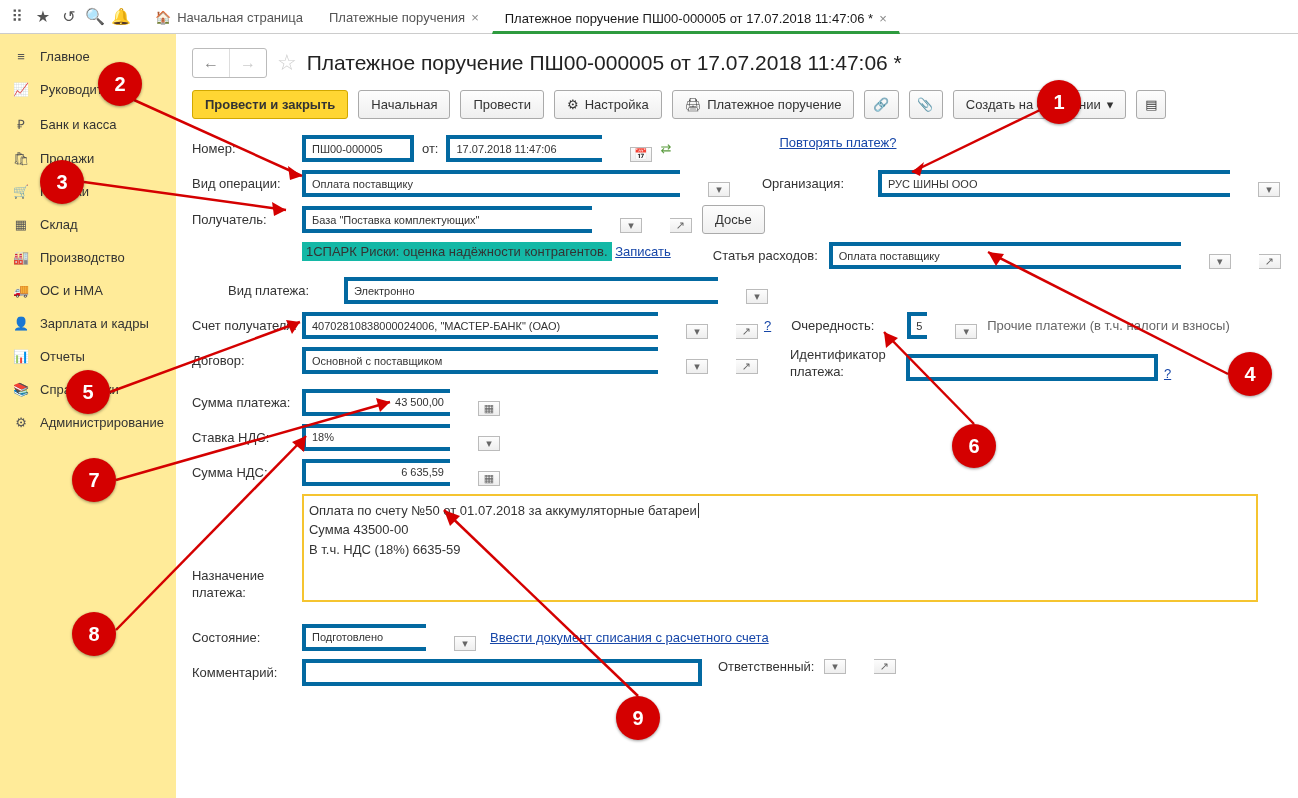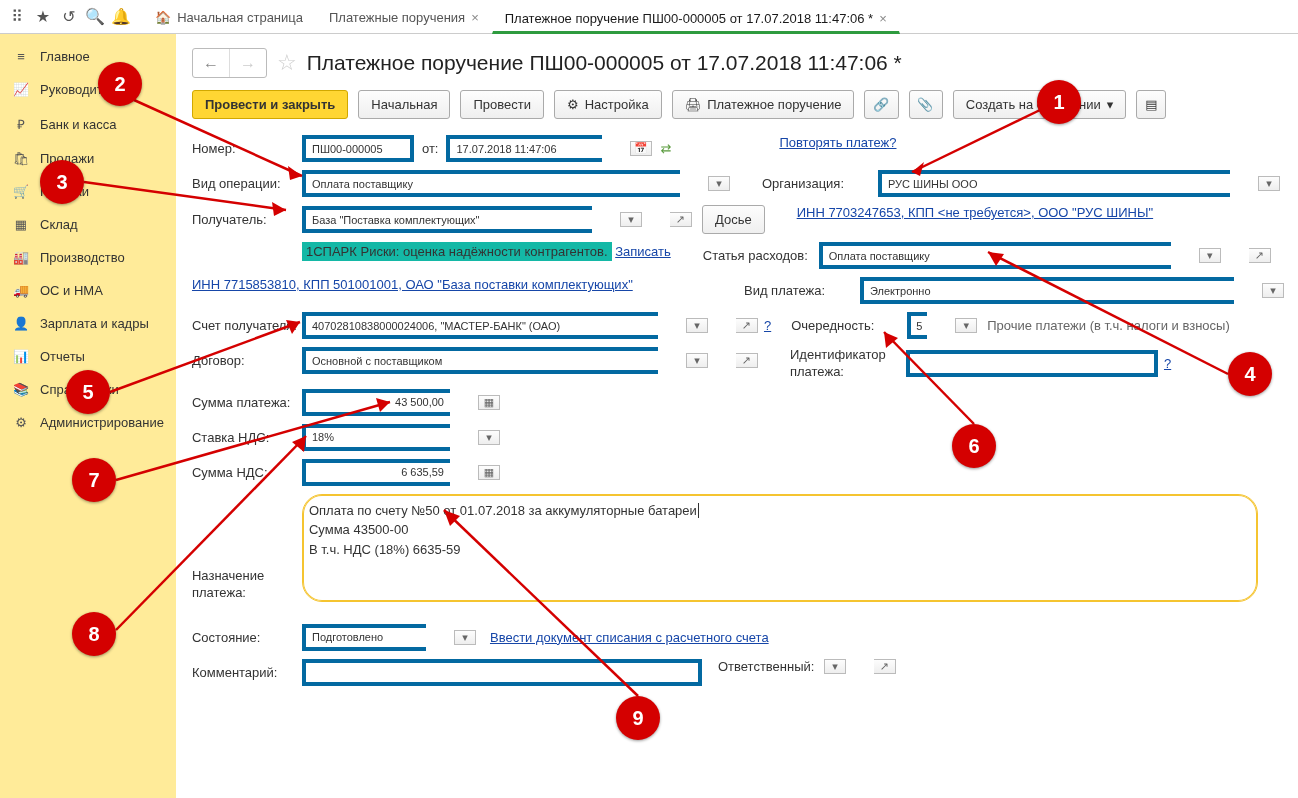--- a/index.html
+++ b/index.html
@@ -35,30 +35,30 @@
   .btn { border: 1px solid #aaa; border-radius: 3px; padding: 6px 12px; background: linear-gradient(#fdfdfd,#efefef); font-size: 13px; color: #333; display: inline-flex; align-items: center; gap: 6px; }
   .btn-yellow { background: #ffd633; border-color: #d1a800; font-weight: bold; }
   .btn-icon { padding: 6px 8px; }
 
   .form { display: flex; flex-direction: column; gap: 8px; }
   .row { display: flex; align-items: flex-start; }
   .pair { display: flex; align-items: center; }
   .lbl { width: 110px; font-size: 13px; color: #333; }
   .input { border: 4px solid #0369a1; background: #fff; height: 27px; padding: 0 6px; font-size: 11px; display: flex; align-items: center; }
   .input.right { justify-content: flex-end; }
-  .combo { display: inline-flex; align-items: center; gap: 28px; }
+  .combo { display: inline-flex; align-items: flex-end; gap: 28px; }
   .combo .input { border-right: none; border-top-right-radius: 0; border-bottom-right-radius: 0; }
   .cbtn { border: 1px solid #bbb; width: 22px; display: flex; align-items: center; justify-content: center; background: linear-gradient(#fdfdfd,#eee); color: #666; font-size: 11px; }
   .cbtn + .cbtn { border-left: none; }
 
   .link { color: #1646a8; text-decoration: underline; }
   .spark { background: #14b8a6; padding: 2px 4px; }
 
   .textarea { border: 1px solid #bbb; background: #fff; padding: 6px; font-size: 13px; min-height: 108px; width: 956px; line-height: 1.5; }
-  .ta-highlight { box-shadow: 0 0 0 1px #f5c430 inset; border-color: #f5c430; border-radius: 20px; }
+  .ta-highlight { box-shadow: 0 0 0 1px #f5c430 inset; border-color: #f5c430; }
 
   .circle { position: absolute; width: 44px; height: 44px; border-radius: 50%; background: #d40000; color: #fff; font-size: 20px; font-weight: bold; display: flex; align-items: center; justify-content: center; z-index: 50; box-shadow: 0 1px 3px rgba(0,0,0,0.4); }
   svg.arrows { position: absolute; top: 0; left: 0; pointer-events: none; z-index: 40; }
   svg.arrows line { stroke: #d40000; stroke-width: 2.5; }
   svg.arrows polygon { fill: #d40000; }
 
   .container { position: relative; width: 1298px; }
 </style>
 </head>
 <body>
@@ -209,45 +209,39 @@
         <div class="row">
           <div class="pair">
             <span class="lbl">Получатель:</span>
             <div class="combo">
               <div class="input" style="width:290px">База "Поставка комплектующих"</div>
               <div class="cbtn">▾</div>
               <div class="cbtn">↗</div>
             </div>
             <span class="btn" style="margin-left:10px">Досье</span>
           </div>
-          <div class="pair" style="margin-left:32px">
-            <a class="link" href="#">ИНН 7703247653, КПП &lt;не требуется&gt;, ООО "РУС ШИНЫ"</a>
-          </div>
         </div>
 
         <div class="row">
           <div class="pair">
             <span class="lbl"></span>
             <span class="spark">1СПАРК Риски: оценка надёжности контрагентов.</span>&nbsp;
             <a class="link" href="#">Записать</a>
           </div>
-          <div class="pair" style="margin-left:32px">
+          <div class="pair" style="margin-left:42px">
             <span class="lbl" style="width:116px">Статья расходов:</span>
             <div class="combo">
               <div class="input" style="width:352px">Оплата поставщику</div>
               <div class="cbtn">▾</div>
               <div class="cbtn">↗</div>
             </div>
           </div>
         </div>
 
         <div class="row">
-          <div class="pair" style="width:516px">
-            <a class="link" href="#">ИНН 7715853810, КПП 501001001, ОАО "База поставки комплектующих"</a>
-          </div>
           <div class="pair" style="margin-left:36px">
             <span class="lbl" style="width:116px">Вид платежа:</span>
             <div class="combo">
               <div class="input" style="width:374px">Электронно</div>
               <div class="cbtn">▾</div>
             </div>
           </div>
         </div>
 
         <div class="row">
@@ -272,21 +266,21 @@
 
         <div class="row">
           <div class="pair">
             <span class="lbl">Договор:</span>
             <div class="combo">
               <div class="input" style="width:356px">Основной с поставщиком</div>
               <div class="cbtn">▾</div>
               <div class="cbtn">↗</div>
             </div>
           </div>
-          <div class="pair" style="margin-left:32px;align-items:center">
+          <div class="pair" style="margin-left:32px;align-items:flex-end">
             <span class="lbl" style="width:116px;line-height:1.3">Идентификатор платежа:</span>
             <div class="input" style="width:252px"></div>
             <span class="link" style="margin-left:6px">?</span>
           </div>
         </div>
 
         <div class="row">
           <div class="pair">
             <span class="lbl">Сумма платежа:</span>
             <div class="combo">

